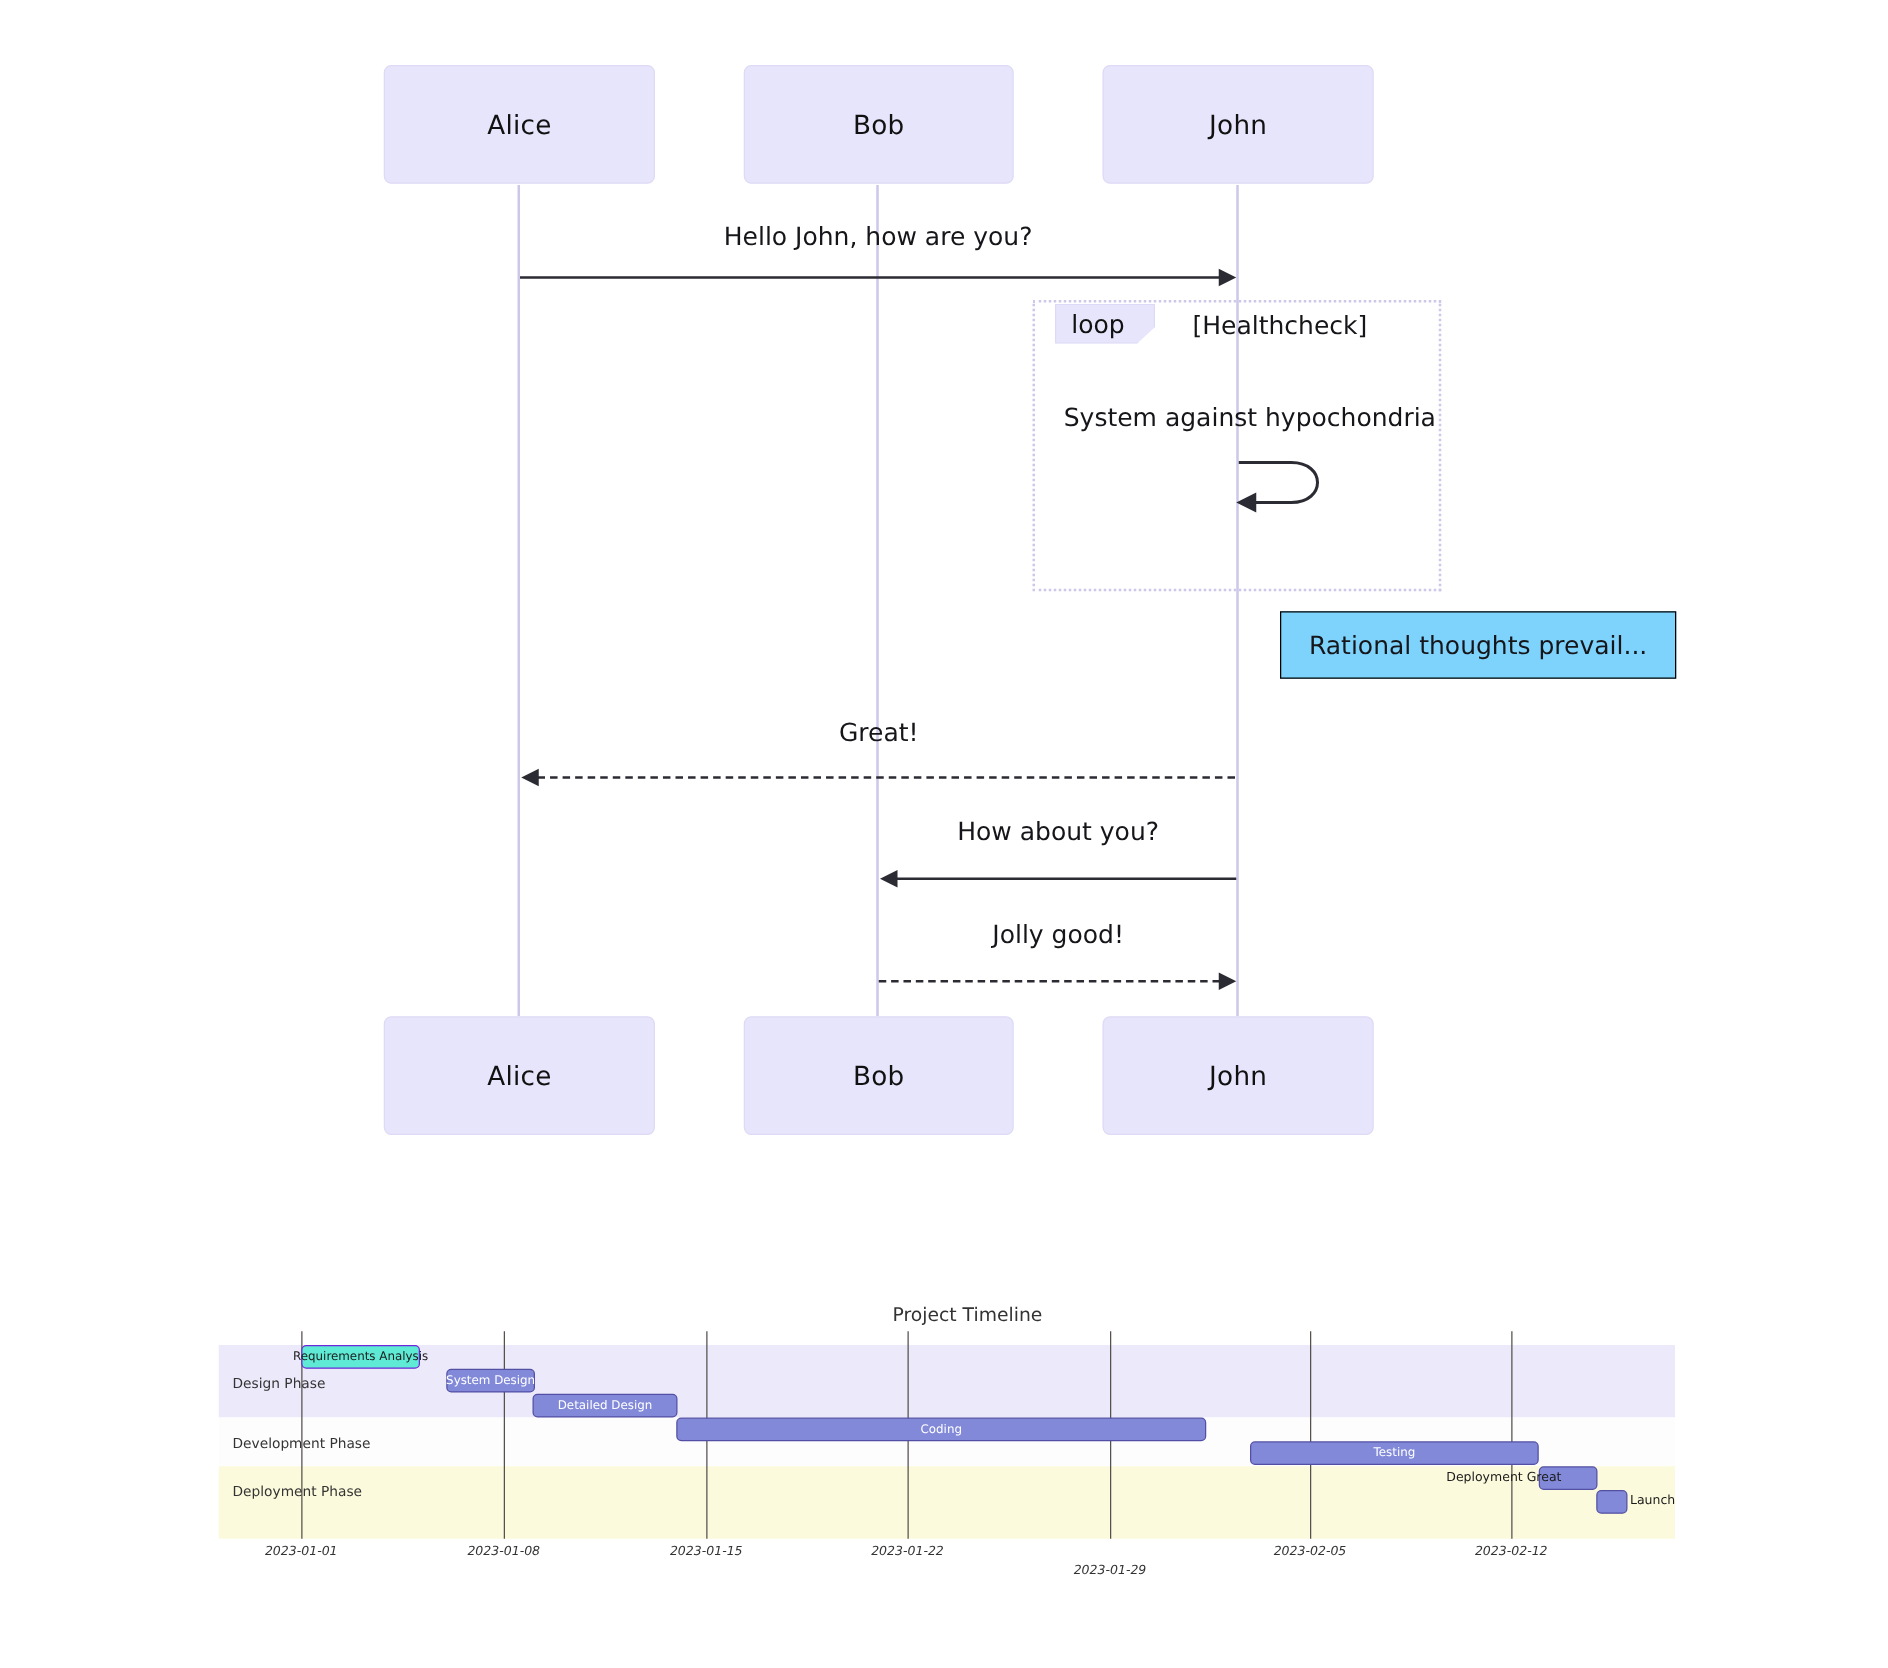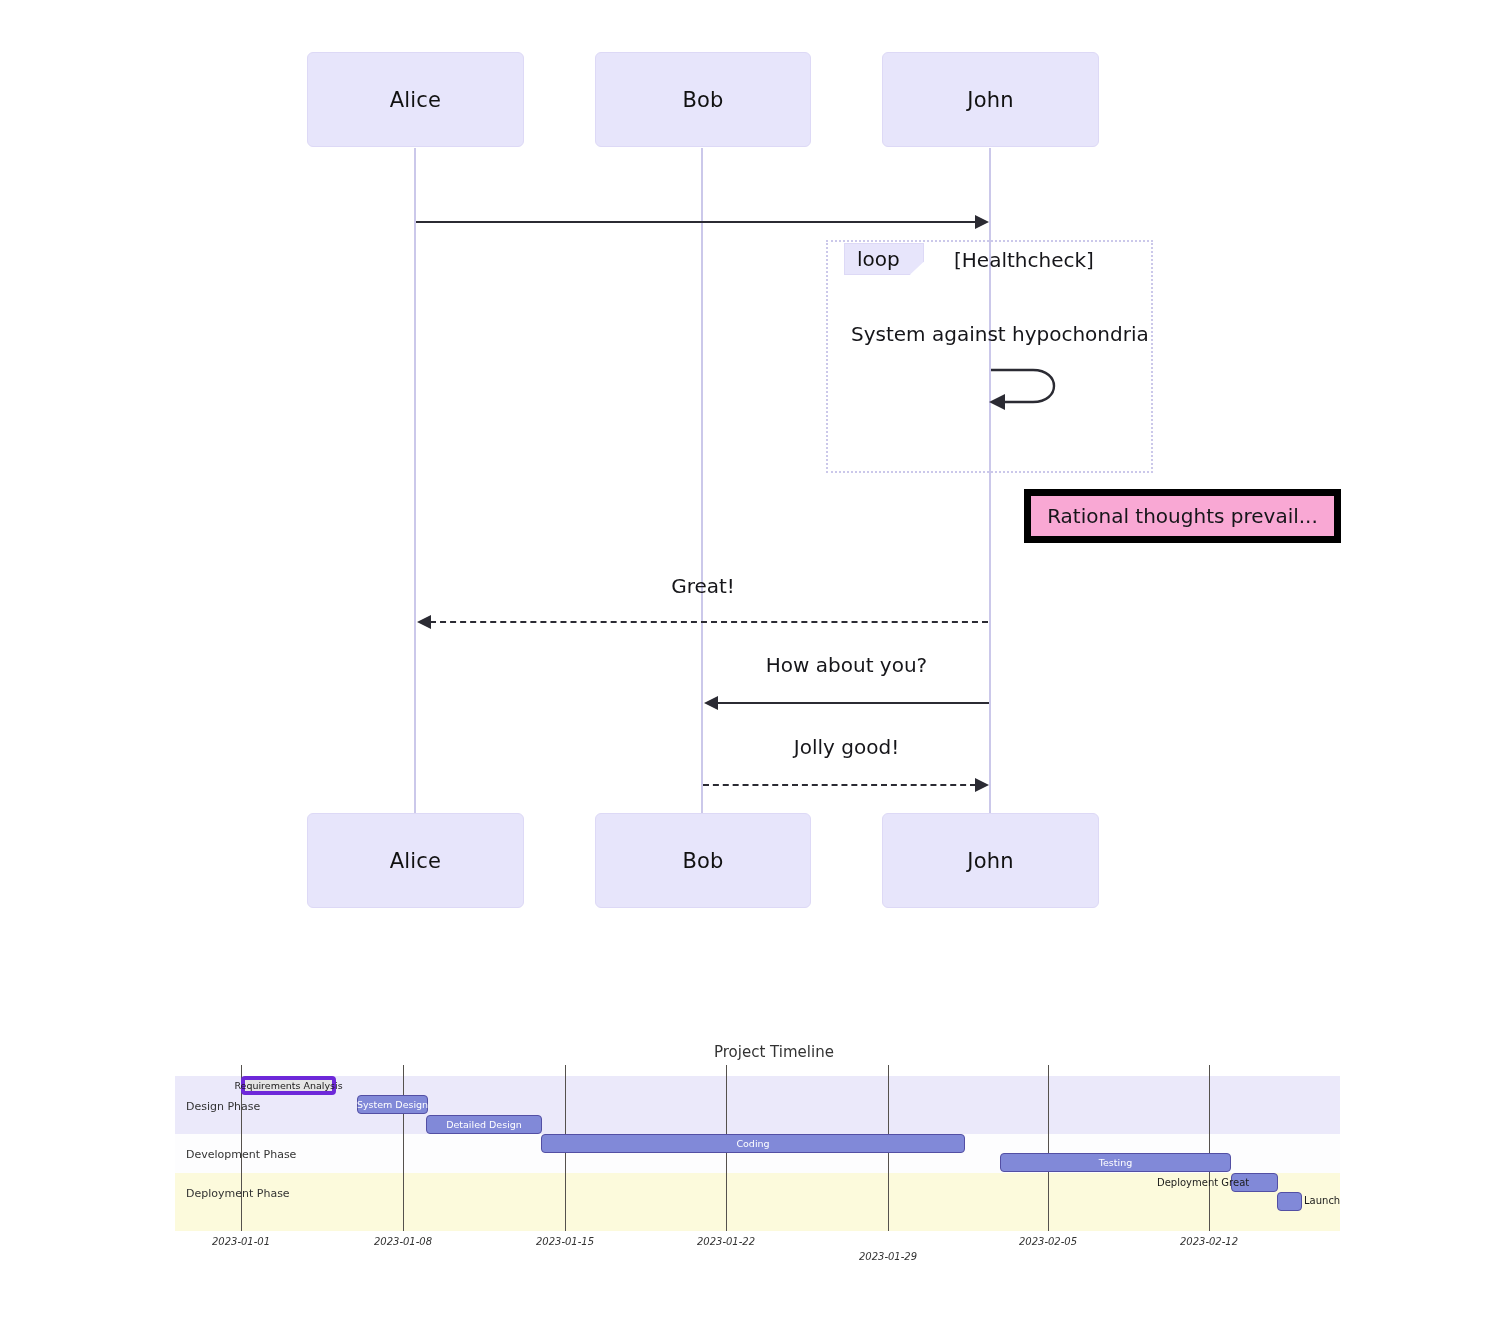--- a/index.html
+++ b/index.html
@@ -103,22 +103,22 @@
     position: absolute;
     font-size: 20px;
     color: #16161a;
     white-space: nowrap;
   }
 
   
   .note-box {
     position: absolute;
     box-sizing: border-box;
-    background: #f9a8d4;
-    border: 7px solid #000000;
+    background: #7dd3fc;
+    border: 1px solid #000000;
     display: flex;
     align-items: center;
     justify-content: center;
     font-size: 20px;
     color: #16161a;
     white-space: nowrap;
   }
 
   
   #gantt {
@@ -164,22 +164,22 @@
     position: absolute;
     box-sizing: border-box;
     border-radius: 4px;
     background: #8189d8;
     border: 1px solid #534fa4;
     display: flex;
     align-items: center;
     justify-content: center;
   }
   .task-bar.done {
-    background: #e5e5e5;
-    border: 4px solid #6d28d9;
+    background: #5eead4;
+    border: 1px solid #6d28d9;
   }
   .task-text-inside {
     font-size: 9.5px;
     color: #ffffff;
     white-space: nowrap;
   }
   .task-bar.done .task-text-inside {
     color: #1b1b1b;
   }
   .task-text-outside {
@@ -203,20 +203,21 @@
     <div class="actor-box" style="left:307px; top:52px; width:217px; height:95px;">
       <span>Alice</span>
     </div>
     <div class="actor-box" style="left:595px; top:52px; width:216px; height:95px;">
       <span>Bob</span>
     </div>
     <div class="actor-box" style="left:882px; top:52px; width:217px; height:95px;">
       <span>John</span>
     </div>
 
+    <div class="msg-label" style="left:415px; top:177px; width:575px;">Hello John, how are you?</div>
     <div class="msg-line" style="left:416px; top:221px; width:560px;"></div>
     <div class="arrowhead right" style="left:975px; top:215px;"></div>
 
     <div class="loop-frame" style="left:826px; top:240px; width:327px; height:233px;"></div>
     <div class="loop-tag" style="left:828px; top:243px; width:80px; height:32px;margin-left:16px;">
       <span>loop</span>
     </div>
     <div class="loop-cond" style="left:954px; top:248px;">[Healthcheck]</div>
 
     <div class="selfloop-label" style="left:851px; top:322px;">System against hypochondria</div>

